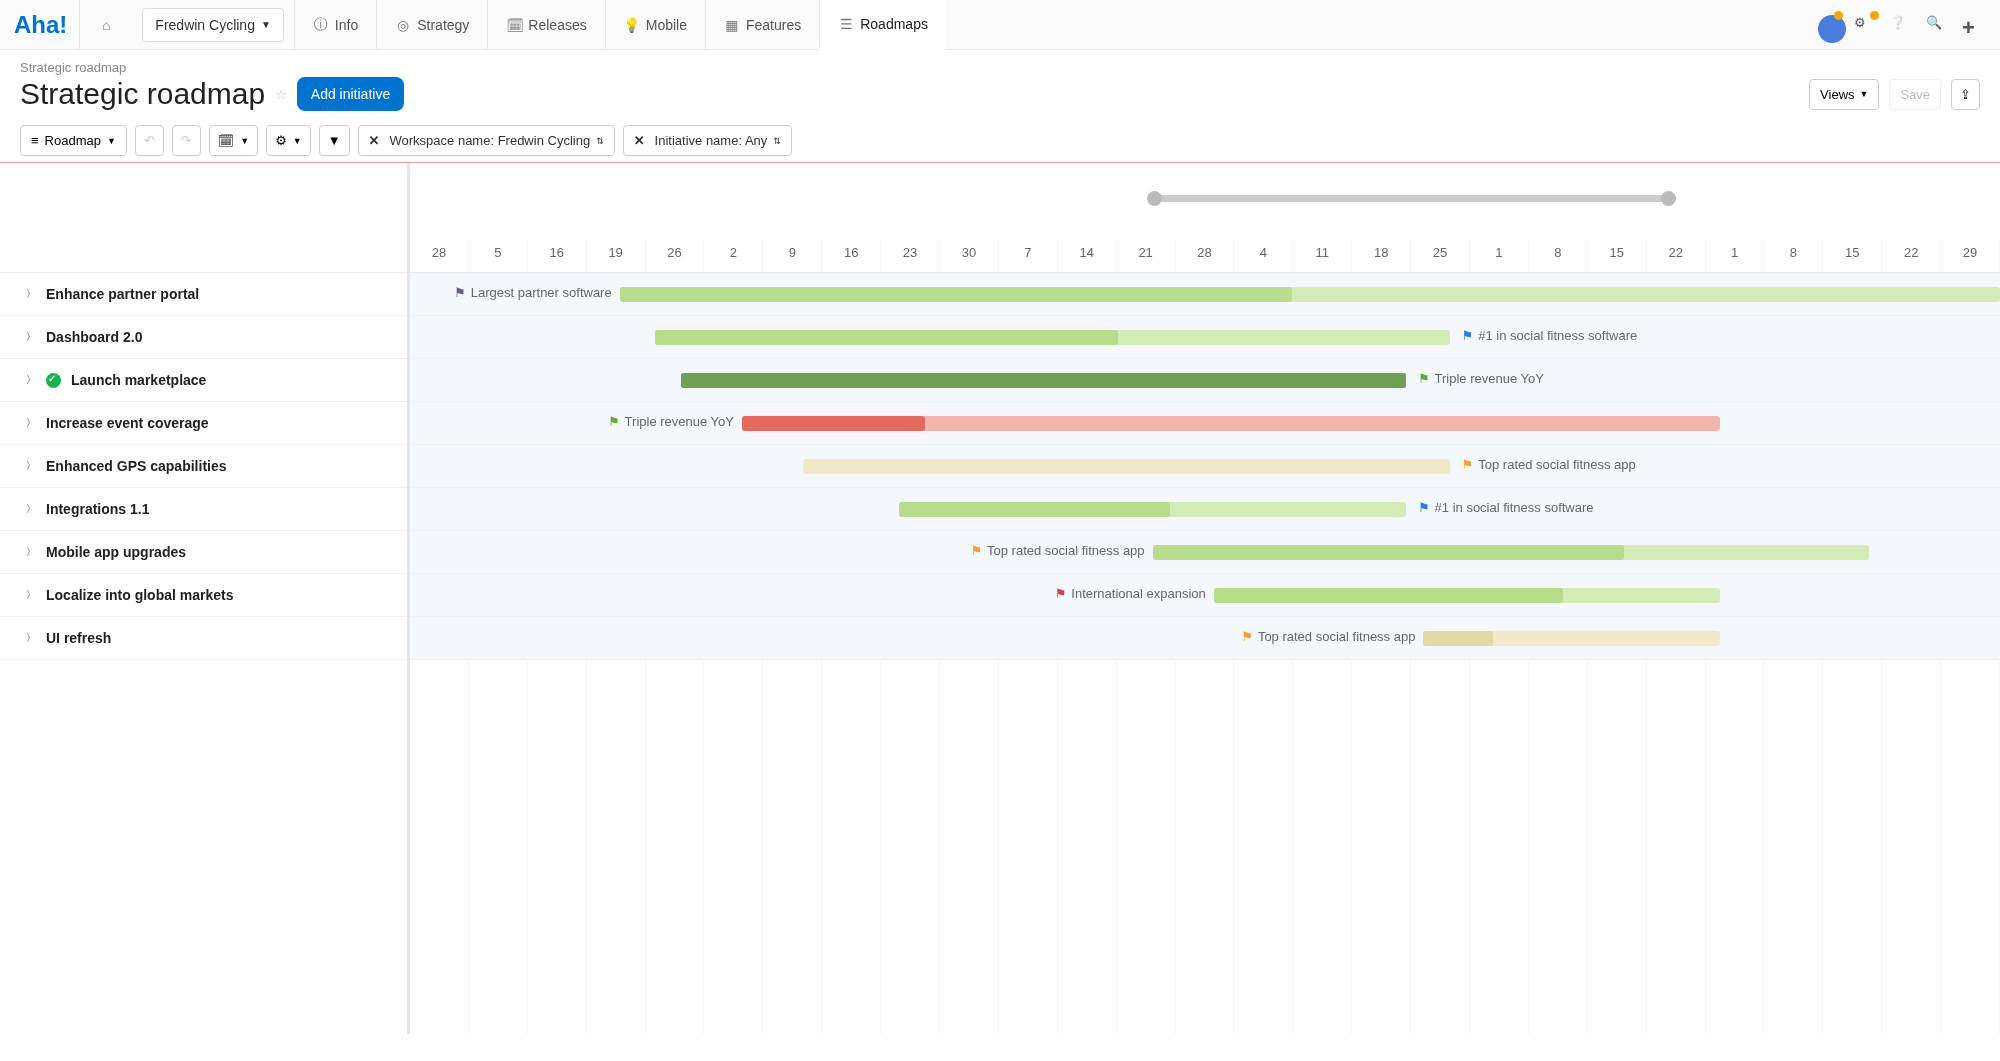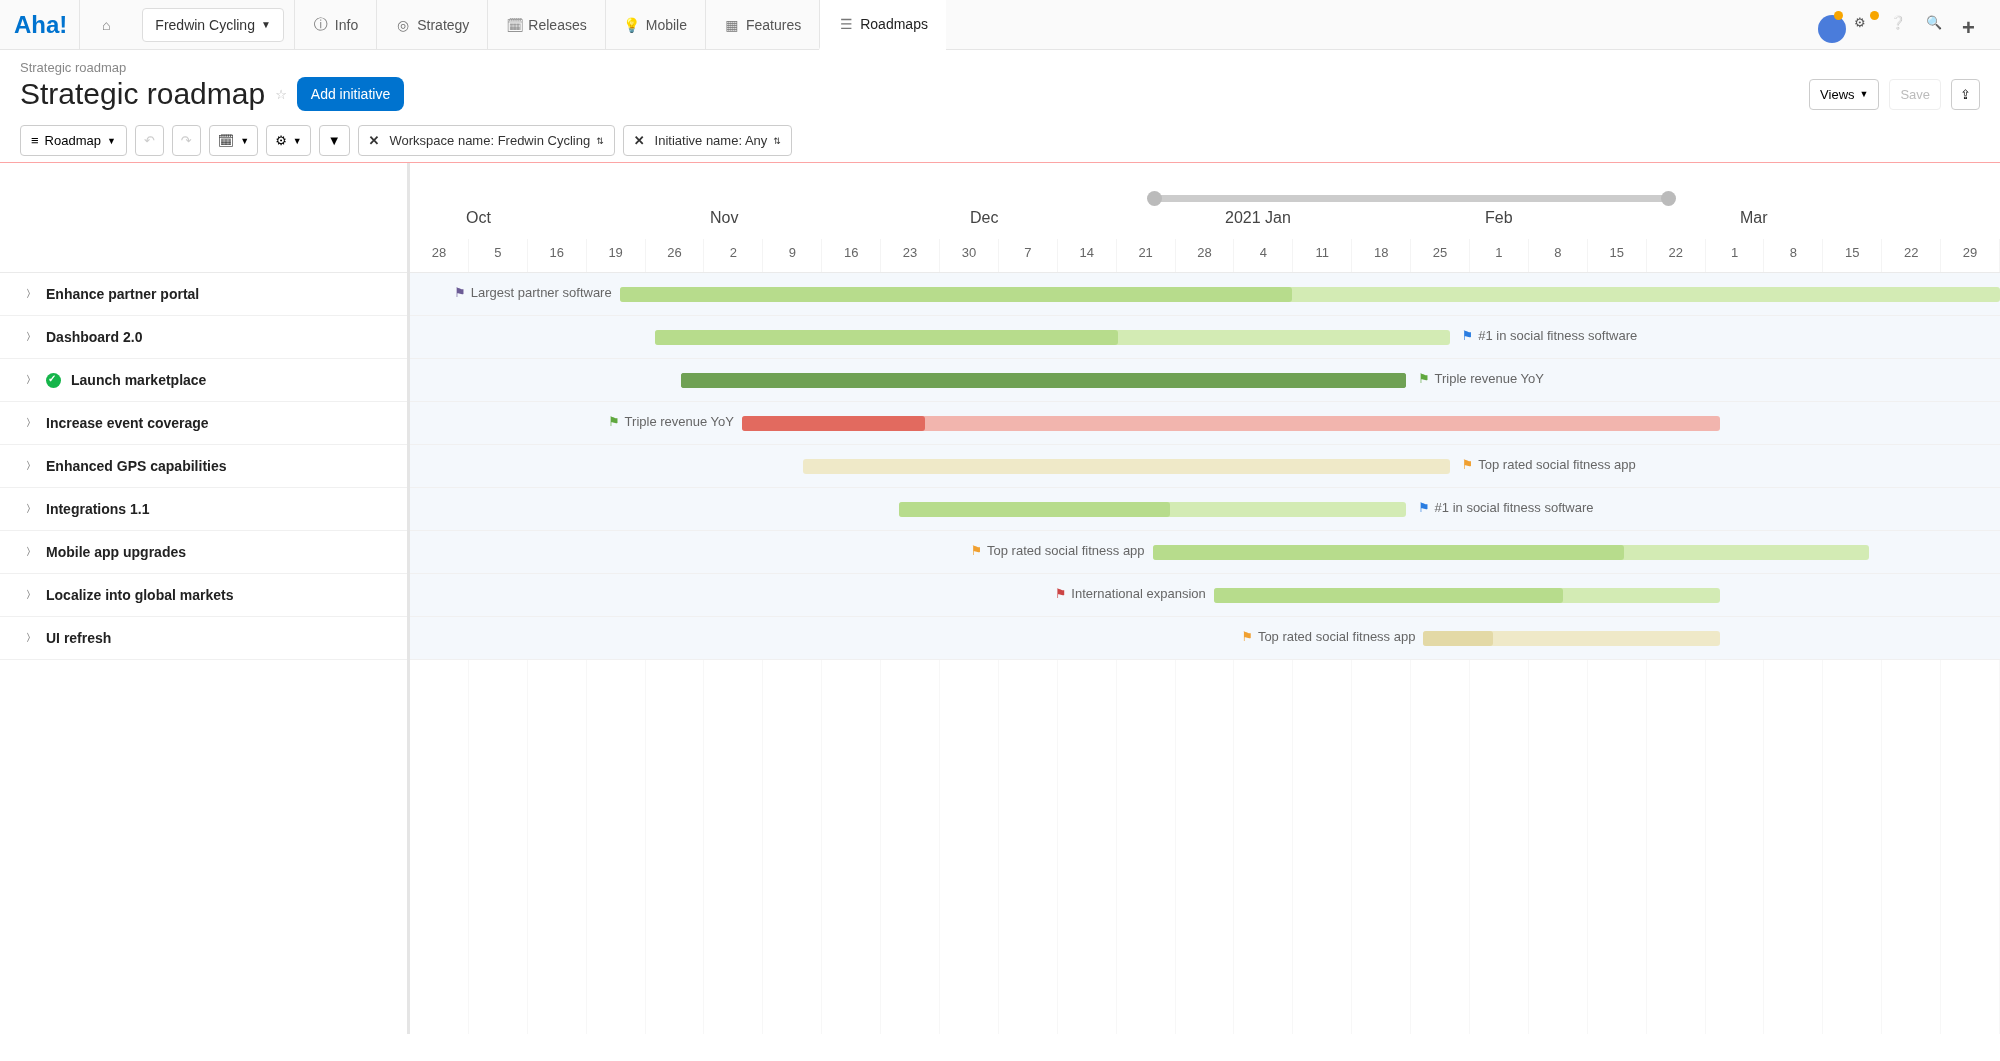--- a/index.html
+++ b/index.html
@@ -281,28 +281,20 @@
         </div>
         <div class="row">
           <span class="chev">〉</span>
           <span>UI refresh</span>
         </div>
       </div>
   </div>
   <div class="timeline">
     <div class="timeline-scroll">
         <div class="scroll-track"></div>
-      </div>
-    <div class="months-row" id="months-row">
-        <div style="position: absolute; left: 56px; font-size: 16px; color: rgb(68, 68, 68);">Oct</div>
-        <div style="position: absolute; left: 300px; font-size: 16px; color: rgb(68, 68, 68);">Nov</div>
-        <div style="position: absolute; left: 560px; font-size: 16px; color: rgb(68, 68, 68);">Dec</div>
-        <div style="position: absolute; left: 815px; font-size: 16px; color: rgb(68, 68, 68);">2021 Jan</div>
-        <div style="position: absolute; left: 1075px; font-size: 16px; color: rgb(68, 68, 68);">Feb</div>
-        <div style="position: absolute; left: 1330px; font-size: 16px; color: rgb(68, 68, 68);">Mar</div>
       </div>
     <div class="days-row" id="days-row">
         <div class="day-cell">28</div>
         <div class="day-cell">5</div>
         <div class="day-cell">16</div>
         <div class="day-cell">19</div>
         <div class="day-cell">26</div>
         <div class="day-cell">2</div>
         <div class="day-cell">9</div>
         <div class="day-cell">16</div>

